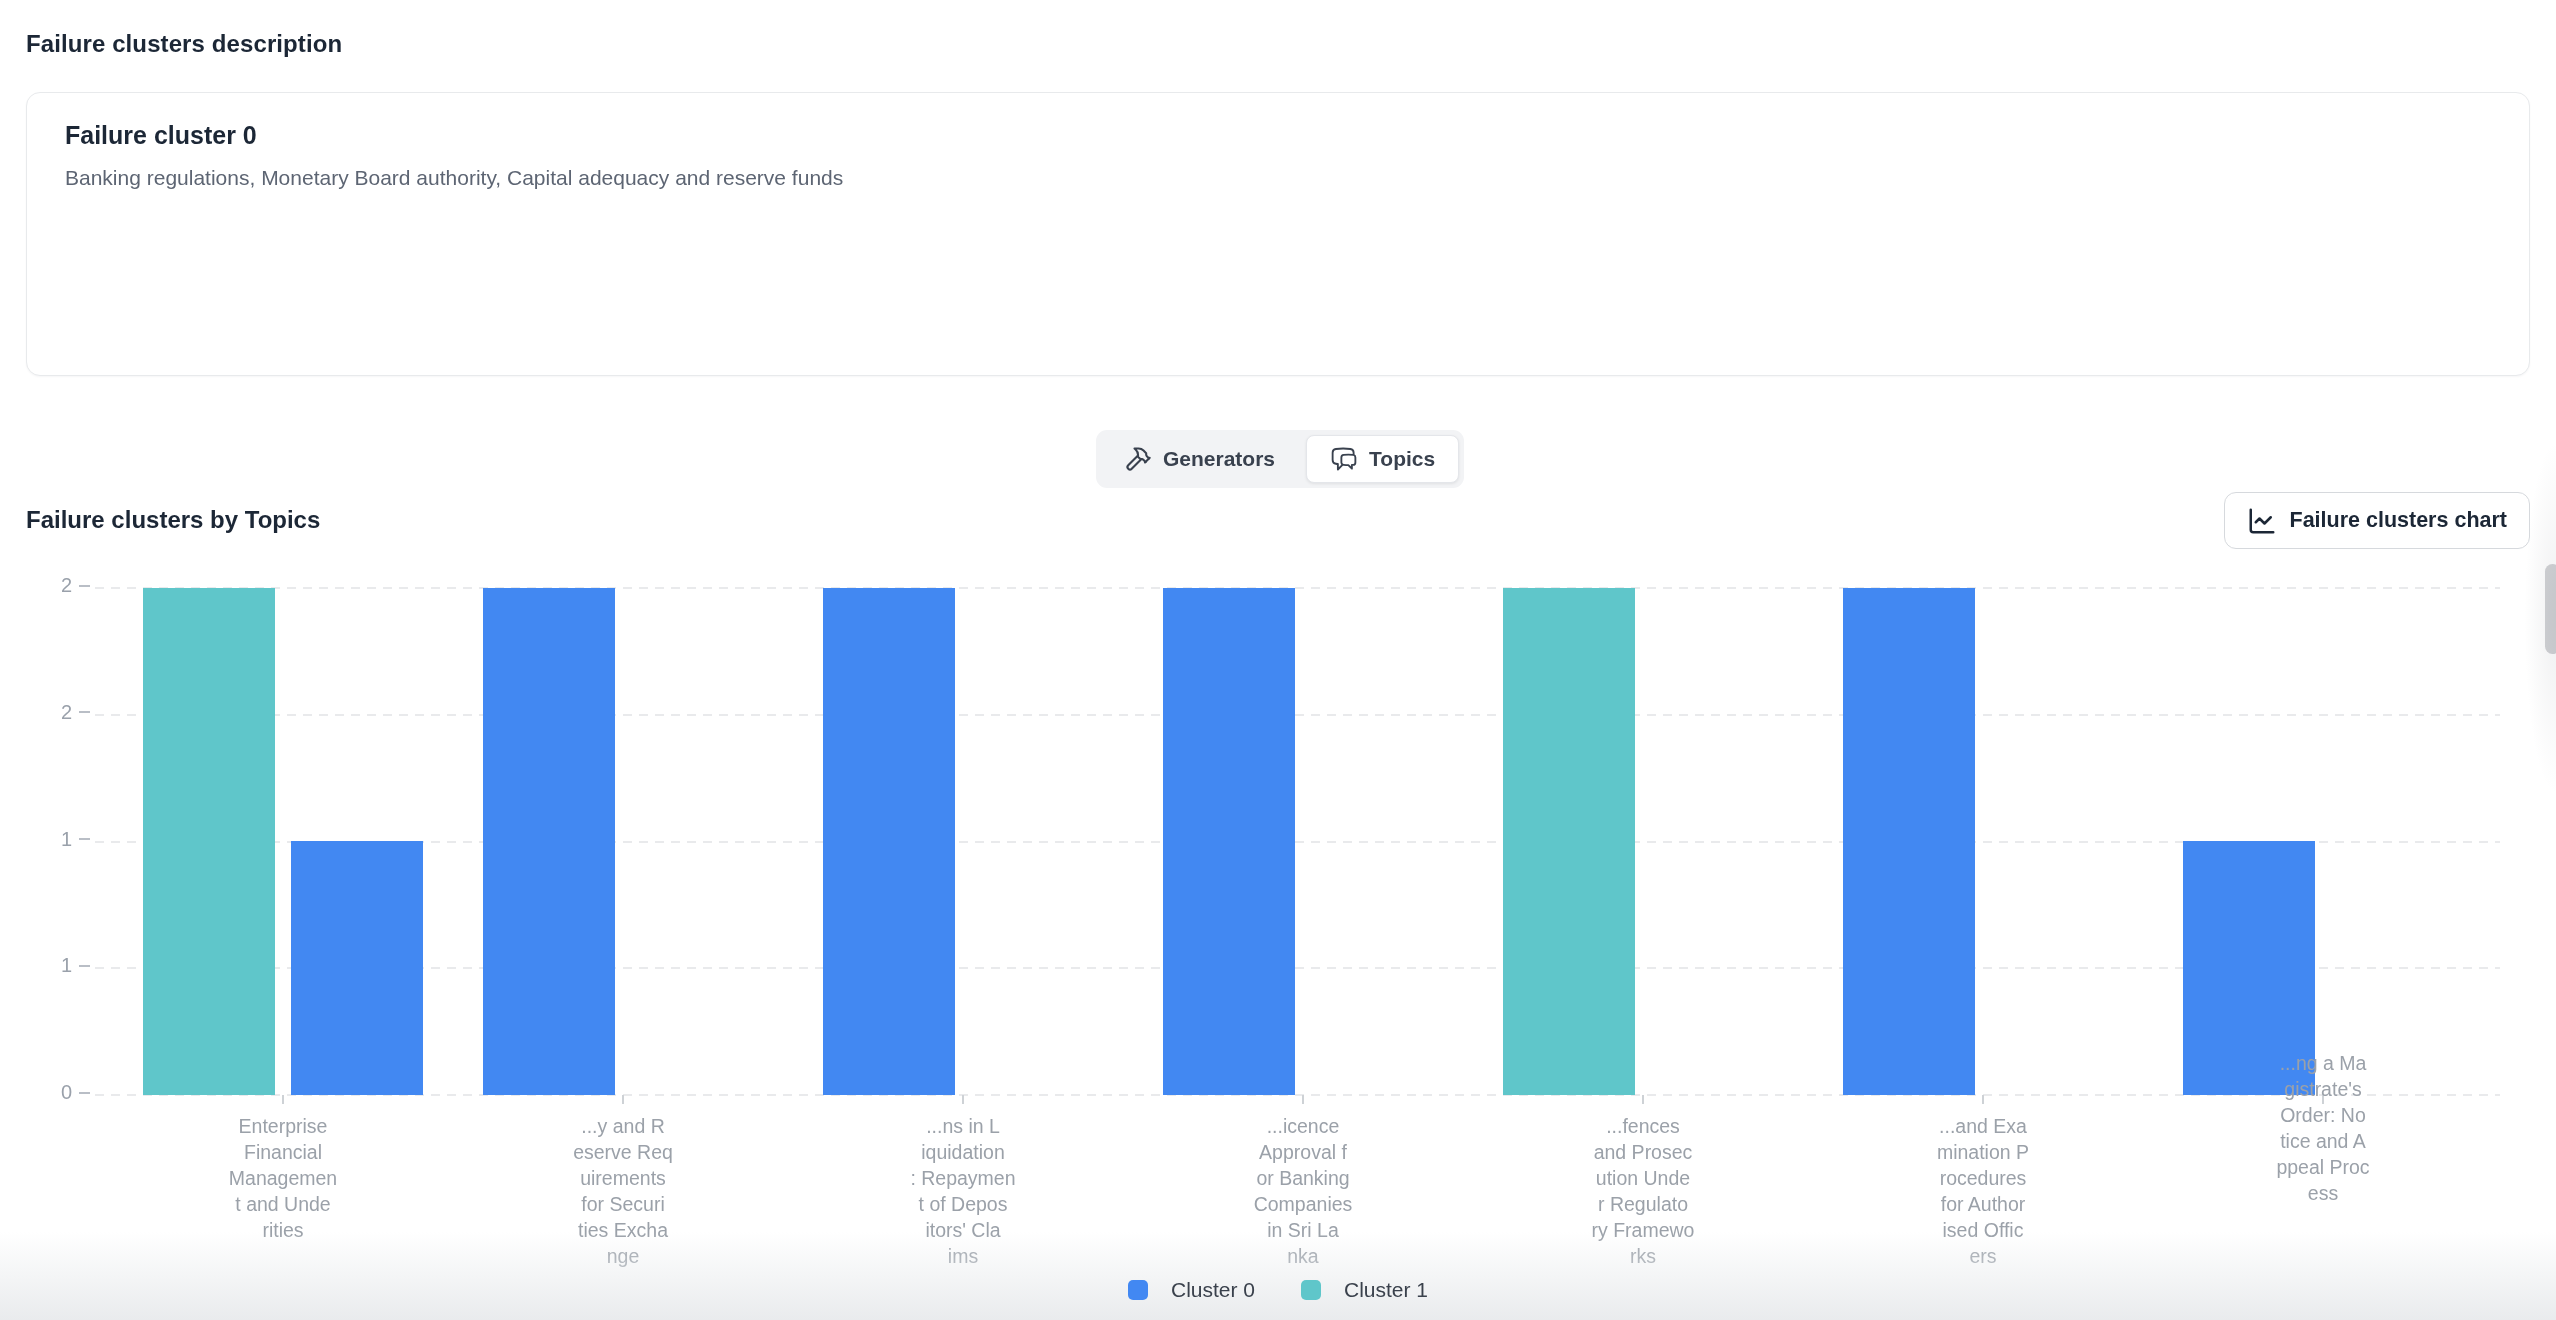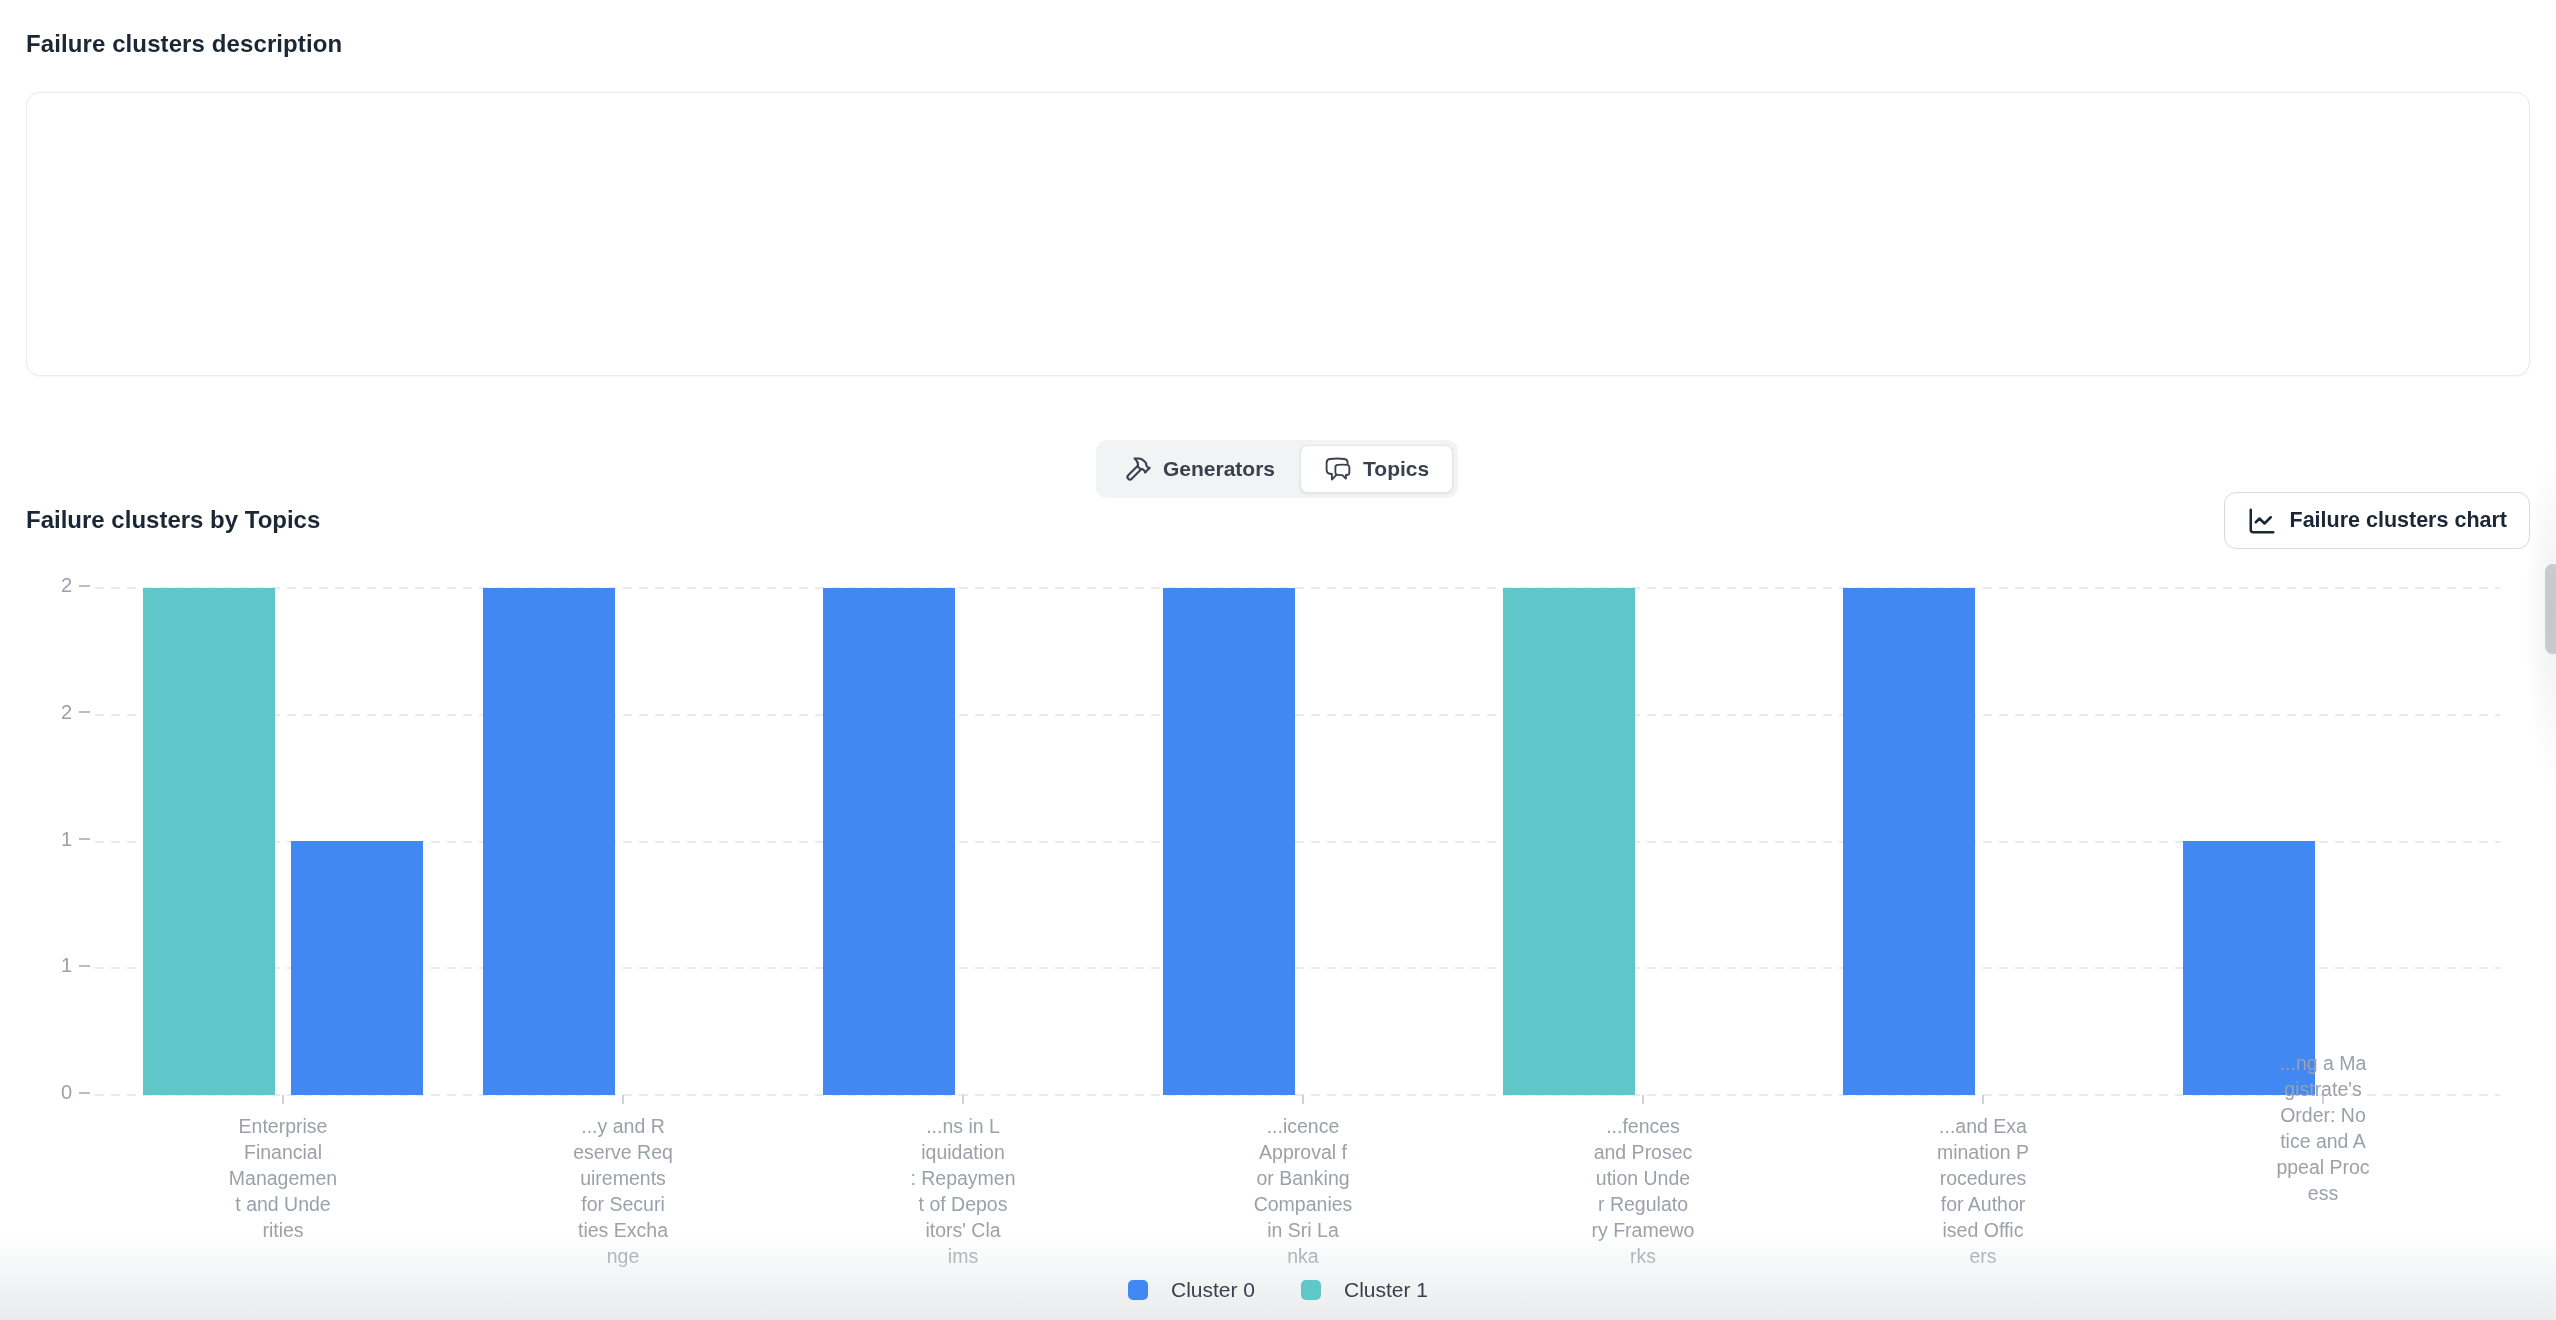--- a/index.html
+++ b/index.html
@@ -17,23 +17,23 @@
     position:absolute;left:26px;top:92px;width:2504px;height:284px;
     background:#fff;border:1px solid #e8eaec;border-radius:14px;
     box-shadow:0 1px 2px rgba(16,24,40,.04);box-sizing:border-box;
   }
   .cluster-row{height:141px;box-sizing:border-box;padding:28px 40px 0 38px;}
   .cluster-row + .cluster-row{border-top:1px solid #edeff1;}
   .cluster-title{margin:0;font-size:25px;font-weight:700;color:#1c2736;}
   .cluster-desc{margin:16px 0 0 0;font-size:21px;color:#5d6573;}
 
   .toggle{
-    position:absolute;left:1096px;top:440px;height:58px;
+    position:absolute;left:1096px;top:430px;height:58px;
     background:#f2f3f5;border-radius:11px;display:flex;align-items:flex-end;
-    padding:5px;box-sizing:border-box;gap:2px;
+    padding:5px;box-sizing:border-box;gap:8px;
   }
   .seg{
     display:flex;align-items:center;gap:11px;height:48px;
     padding:0 23px;border:none;background:transparent;border-radius:8px;
     font-family:inherit;font-size:21px;font-weight:700;color:#39414e;cursor:pointer;
   }
   .seg.active{
     background:#ffffff;border:1px solid #e4e6ea;
     box-shadow:0 1px 3px rgba(0,0,0,.08);
   }
@@ -90,20 +90,24 @@
     position:absolute;right:-4px;top:564px;width:15px;height:90px;
     background:rgba(90,95,105,.28);border-radius:8px;
   }
 </style>
 </head>
 <body>
 
 <h1 class="page-title">Failure clusters description</h1>
 
 <section class="cluster-card">
+  <div class="cluster-row">
+    <h2 class="cluster-title">Failure cluster 0</h2>
+    <p class="cluster-desc">Banking regulations, Monetary Board authority, Capital adequacy and reserve funds</p>
+  </div>
 </section>
 
 <div class="toggle">
   <button class="seg">
     <span style="display:flex;">
       <svg viewBox="0 0 24 24" stroke-width="1.8">
         <path d="m15 12-8.373 8.373a1 1 0 1 1-3-3L12 9"></path>
         <path d="m18 15 4-4"></path>
         <path d="m21.5 11.5-1.914-1.914A2 2 0 0 1 19 8.172V7l-2.26-2.26a6 6 0 0 0-4.202-1.756L9 2.96l.92.82A6.18 6.18 0 0 1 12 8.4V10l2 2h1.172a2 2 0 0 1 1.414.586L18.5 14.5"></path>
       </svg>

